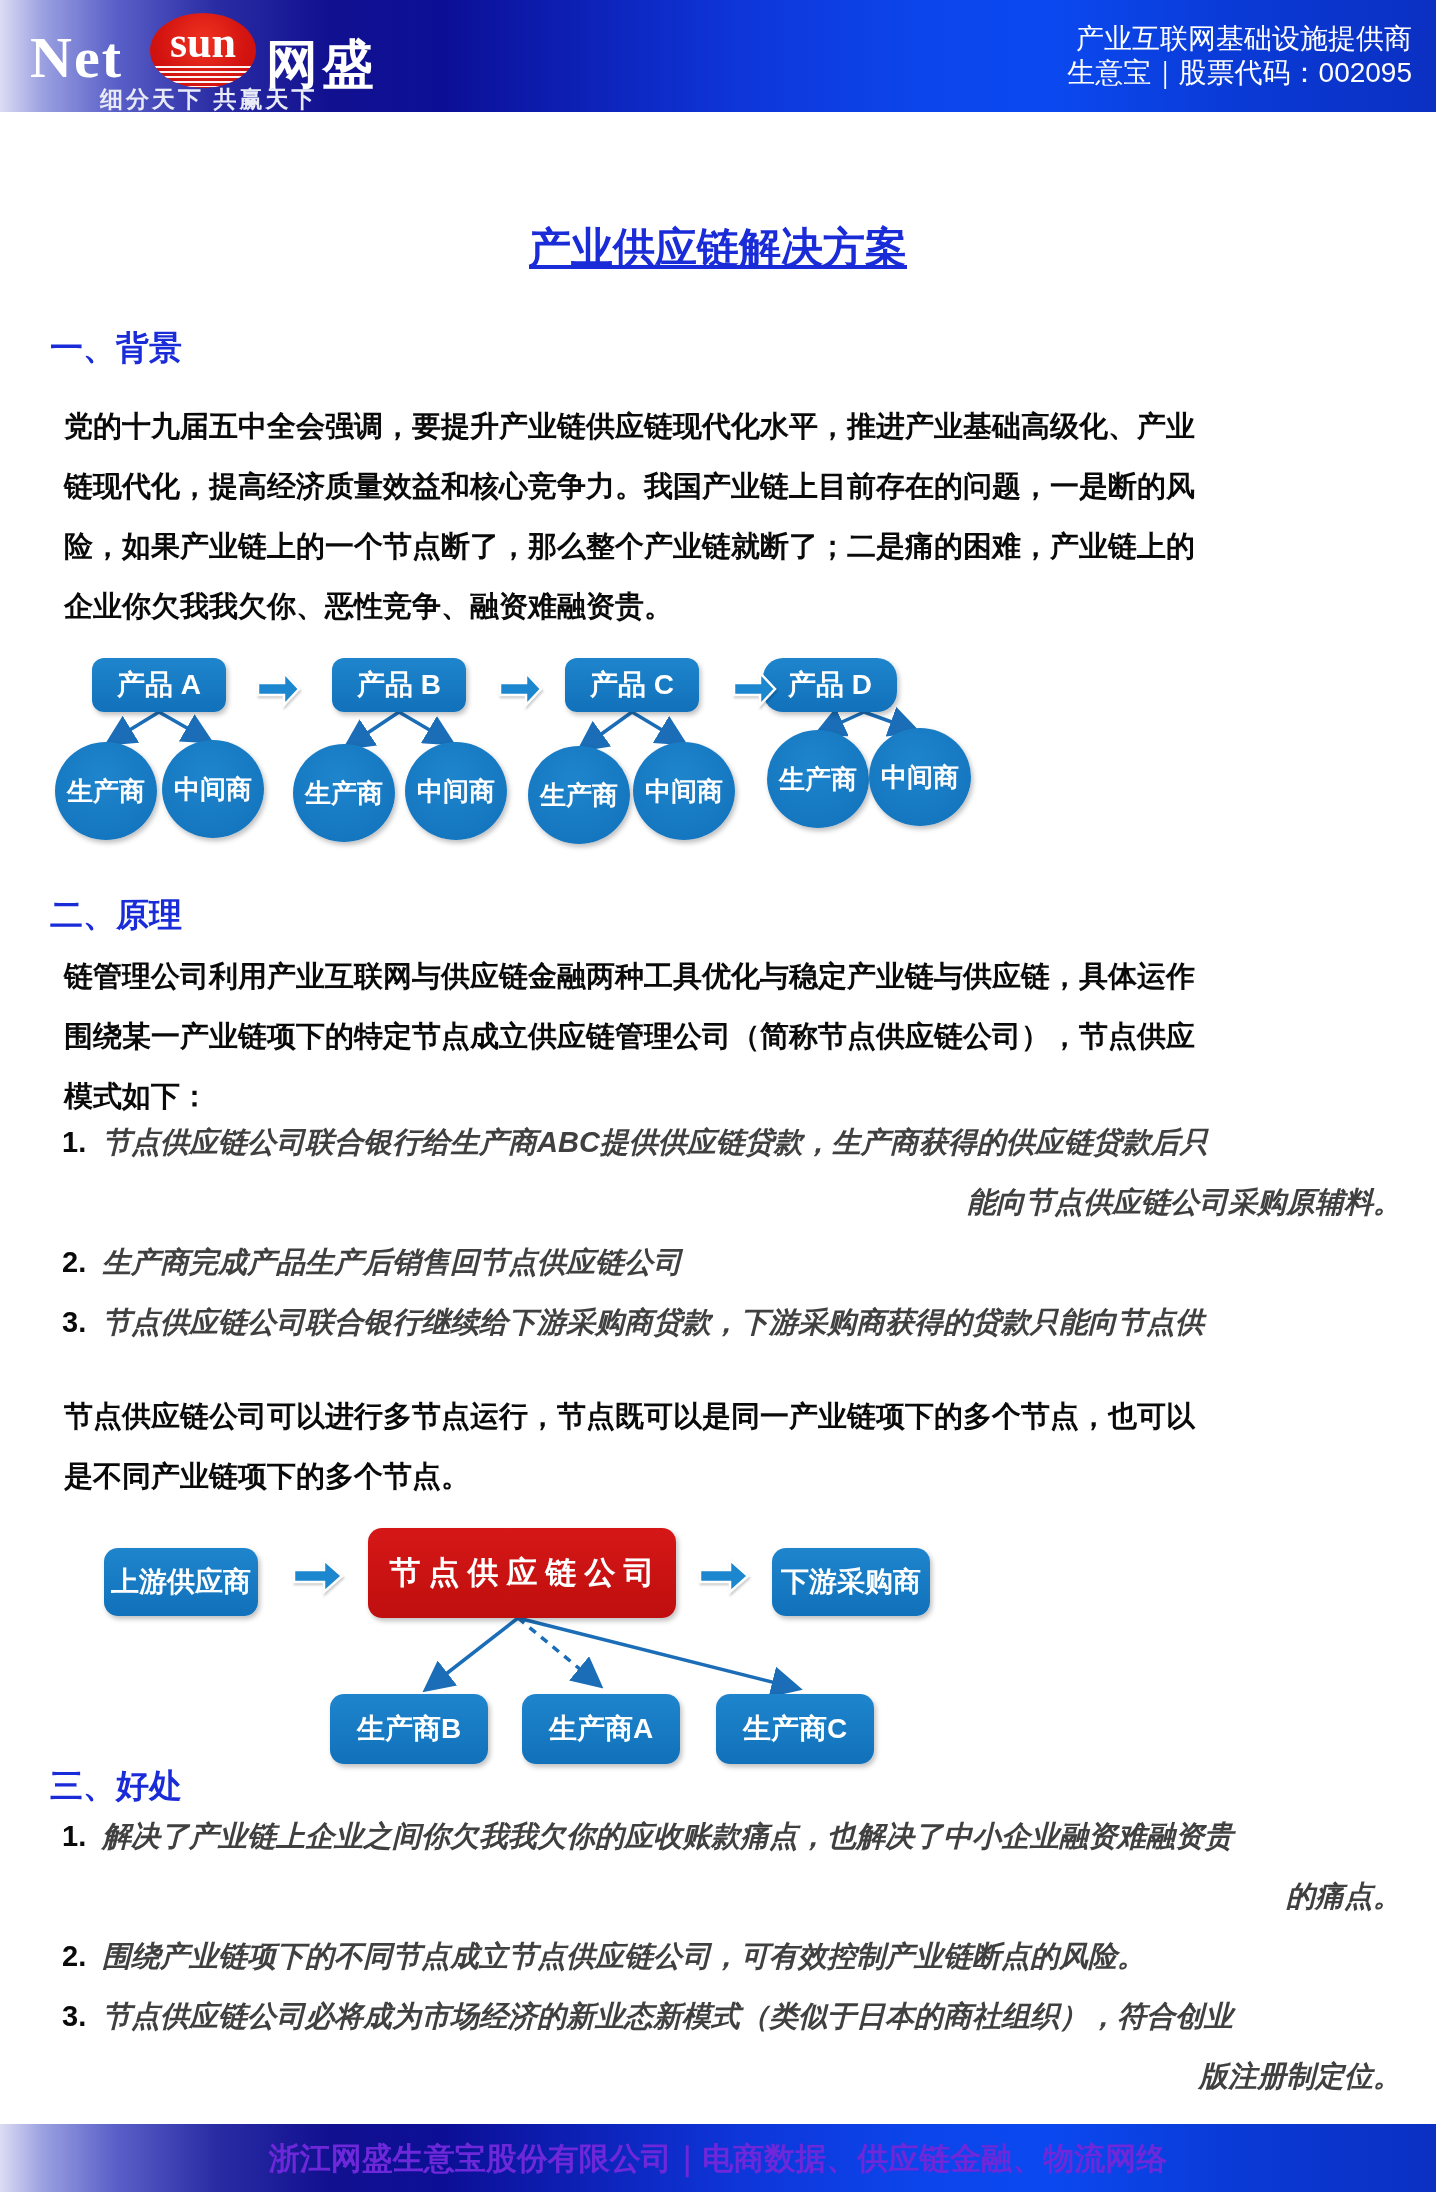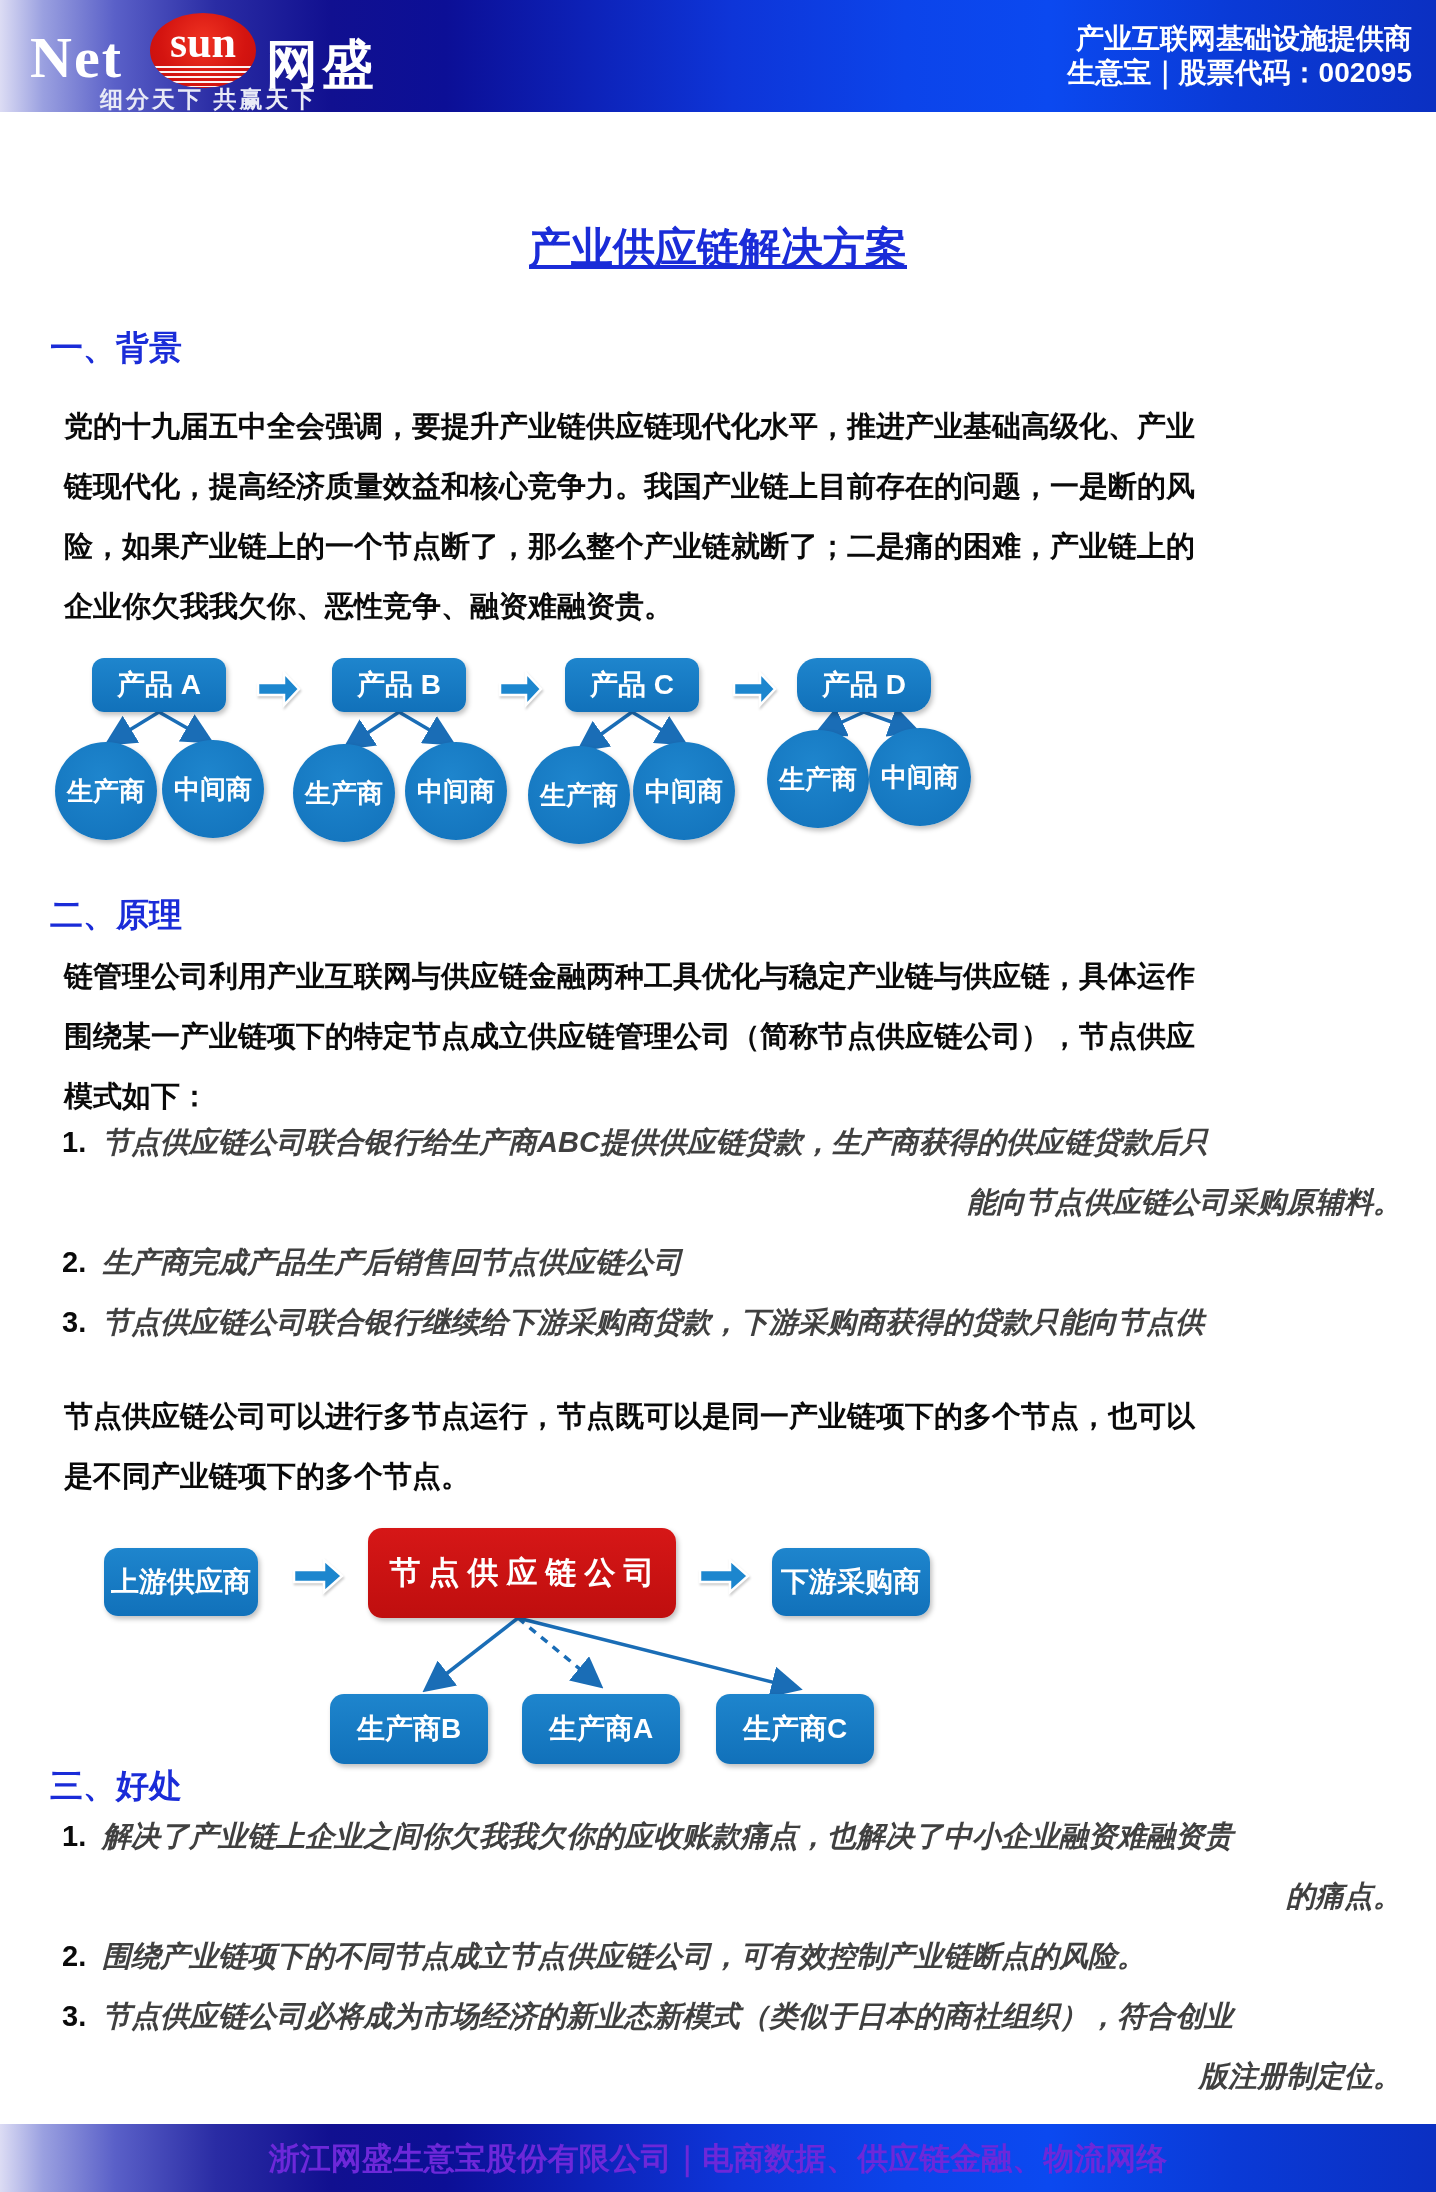--- a/index.html
+++ b/index.html
@@ -21,21 +21,21 @@
     background:radial-gradient(circle at 50% 38%,#f03322 0%,#d41410 60%,#c40e0e 100%);
     overflow:hidden;}
   .sun-word{position:absolute;left:0;width:100%;top:4px;text-align:center;color:#fff;
     font-family:"Liberation Serif",serif;font-weight:bold;font-size:44px;}
   .sun-stripes{position:absolute;left:0;right:0;bottom:1px;height:24px;
     background:repeating-linear-gradient(180deg,transparent 0 3px,rgba(255,255,255,0.95) 3px 5px);}
   .logo-cn{position:absolute;left:266px;top:30px;color:#fff;font-weight:bold;font-size:52px;letter-spacing:4px;}
   .logo-tag{position:absolute;left:100px;top:84px;color:#e8eaf6;font-weight:bold;
     font-size:23px;letter-spacing:3px;}
   .hdr-right{position:absolute;right:24px;top:22px;text-align:right;color:#fff;
-    font-weight:bold;font-size:28px;line-height:34px;margin-left:8px;}
+    font-weight:normal;font-size:28px;line-height:34px;margin-left:8px;}
 
   .footer-text{position:absolute;left:0;width:100%;top:2138px;text-align:center;
     color:#6d28d9;font-weight:bold;font-size:31px;}
 
   
   .title{position:absolute;left:0;top:220px;width:100%;text-align:center;
     color:#1a2cd8;font-weight:bold;font-size:42px;text-decoration:underline;}
   .sec-h{position:absolute;left:50px;color:#1a2cd8;font-weight:bold;font-size:33px;}
   .para{position:absolute;left:64px;width:1330px;color:#0a0a0a;
     font-weight:bold;font-size:29px;line-height:60px;}
@@ -105,21 +105,21 @@
         <line x1="632" y1="62" x2="582" y2="98" marker-end="url(#ah1)"></line>
         <line x1="632" y1="62" x2="682" y2="92" marker-end="url(#ah1)"></line>
         <line x1="864" y1="62" x2="820" y2="82" marker-end="url(#ah1)"></line>
         <line x1="864" y1="62" x2="914" y2="80" marker-end="url(#ah1)"></line>
       </g>
     </svg>
 
     <div class="pbox" style="left:92px;">产品 A</div>
     <div class="pbox" style="left:332px;">产品 B</div>
     <div class="pbox" style="left:565px;">产品 C</div>
-    <div class="pbox" style="left:797px;border-radius:20px;">产品 D</div>
+    <div class="pbox" style="left:763px;border-radius:20px;">产品 D</div>
 
     <svg class="blockarrow" style="left:256px;top:20px;" width="46" height="38" viewBox="0 0 46 38">
       <polygon points="2,13 28,13 28,3 43,19 28,35 28,25 2,25" fill="#1c86ce" stroke="#fff" stroke-width="2.5"></polygon>
     </svg>
     <svg class="blockarrow" style="left:498px;top:20px;" width="46" height="38" viewBox="0 0 46 38">
       <polygon points="2,13 28,13 28,3 43,19 28,35 28,25 2,25" fill="#1c86ce" stroke="#fff" stroke-width="2.5"></polygon>
     </svg>
     <svg class="blockarrow" style="left:732px;top:20px;" width="46" height="38" viewBox="0 0 46 38">
       <polygon points="2,13 28,13 28,3 43,19 28,35 28,25 2,25" fill="#1c86ce" stroke="#fff" stroke-width="2.5"></polygon>
     </svg>

